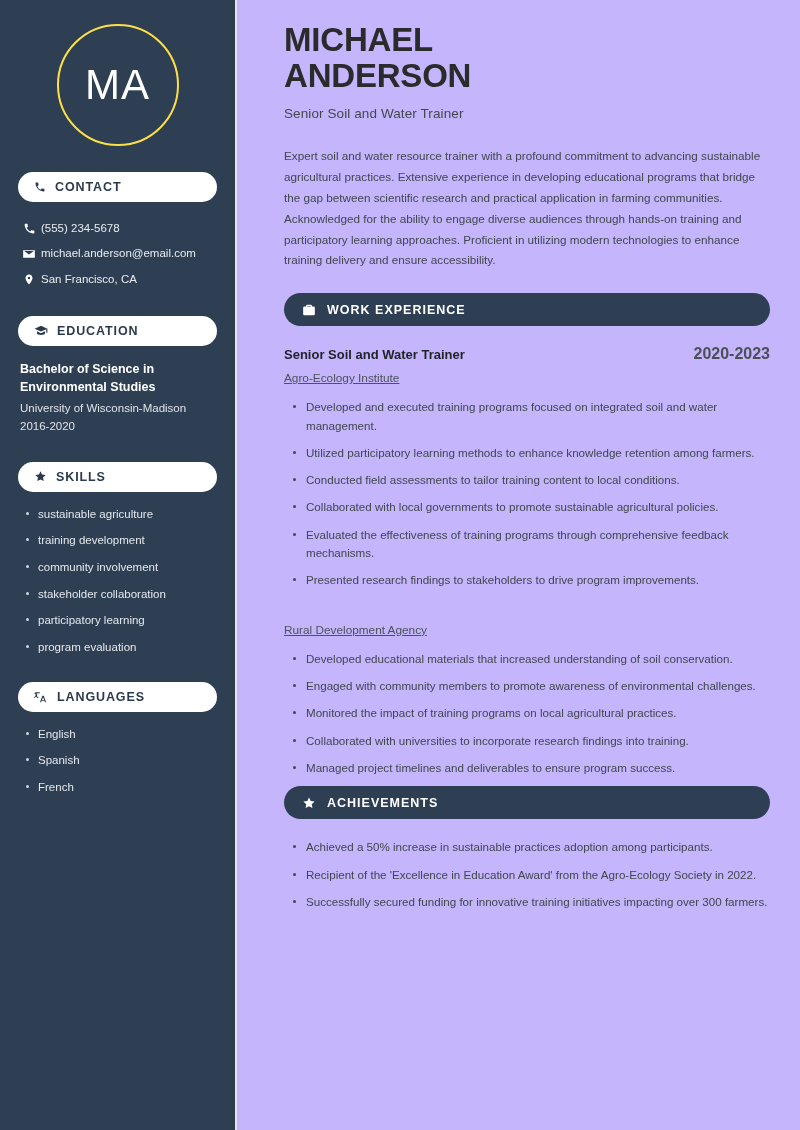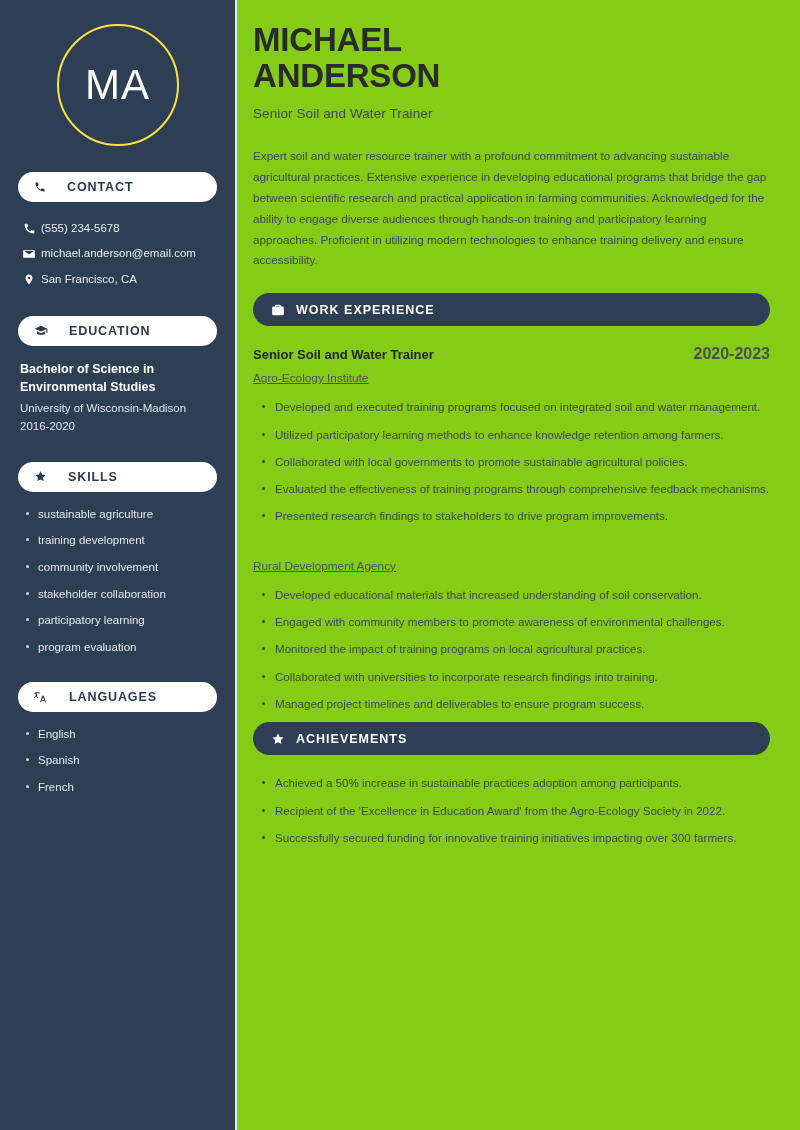--- a/index.html
+++ b/index.html
@@ -51,21 +51,21 @@
     line-height: 1;
   }
 
   .pill {
     background: #ffffff;
     color: #2b3a4d;
     border-radius: 999px;
     height: 30px;
     display: flex;
     align-items: center;
-    gap: 21px;
+    gap: 9px;
     padding: 0 16px;
     font-size: 12.5px;
     font-weight: bold;
     letter-spacing: 0.9px;
     margin-bottom: 14px;
   }
   .pill .ico { display: flex; align-items: center; }
   .pill .ico svg { display: block; }
 
   .contact-list { margin-bottom: 24px; }
@@ -121,22 +121,22 @@
     top: 6px;
     width: 3px;
     height: 3px;
     border-radius: 50%;
     background: #cfd6dd;
   }
 
   
   .main {
     flex: 1 1 auto;
-    padding: 22px 30px 0 16px;
-    background: #84cc16;
+    padding: 22px 30px 0 47px;
+    background: #c4b5fd;
   }
 
   .name {
     font-size: 33px;
     font-weight: bold;
     color: #2b2b2b;
     line-height: 1.08;
     letter-spacing: -0.2px;
   }
   .title {
@@ -338,20 +338,21 @@
 
     <div class="job">
       <div class="job-head">
         <div class="job-role">Senior Soil and Water Trainer</div>
         <div class="job-dates">2020-2023</div>
       </div>
       <div class="job-org">Agro-Ecology Institute</div>
       <ul class="bullets">
         <li>Developed and executed training programs focused on integrated soil and water management.</li>
         <li>Utilized participatory learning methods to enhance knowledge retention among farmers.</li>
+        <li>Conducted field assessments to tailor training content to local conditions.</li>
         <li>Collaborated with local governments to promote sustainable agricultural policies.</li>
         <li>Evaluated the effectiveness of training programs through comprehensive feedback mechanisms.</li>
         <li>Presented research findings to stakeholders to drive program improvements.</li>
       </ul>
     </div>
 
     <div class="job-gap"></div>
 
     <div class="job">
       <div class="job-org">Rural Development Agency</div>

